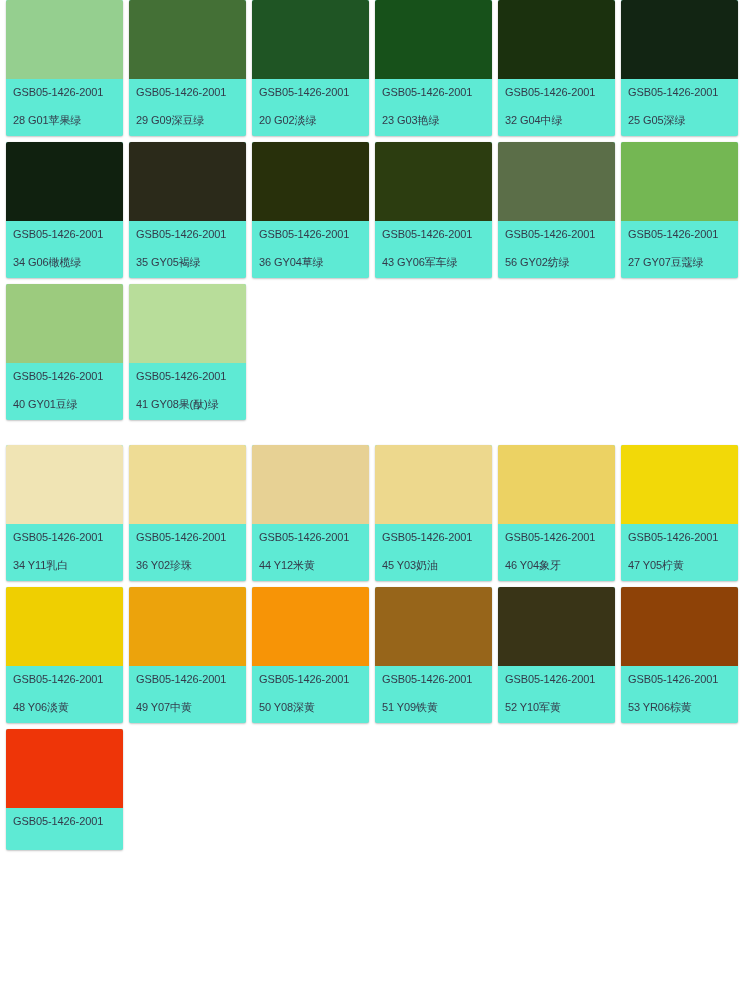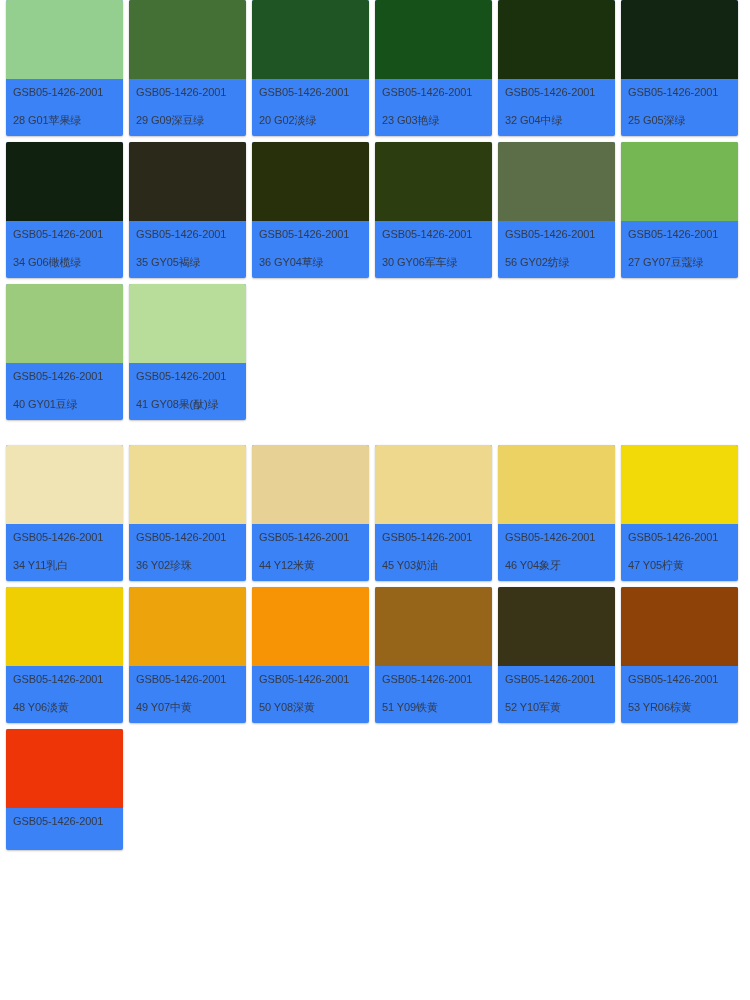--- a/index.html
+++ b/index.html
@@ -21,21 +21,21 @@
     flex-wrap: wrap;
     gap: 6px 6px;
     padding: 0 6px;
     align-content: flex-start;
   }
   .group.yellow-group {
     margin-top: 25px;
   }
   .card {
     width: 117px;
-    background: #3b82f6;
+    background: #5eead4;
     border-radius: 2px;
     box-shadow: 0 1px 2px rgba(0,0,0,0.22), 0 0 1px rgba(0,0,0,0.12);
     overflow: hidden;
     display: flex;
     flex-direction: column;
     margin-bottom: 0;
   }
   .swatch {
     width: 100%;
     height: 79px;
@@ -124,21 +124,21 @@
         <div class="swatch" style="background: rgb(40, 48, 11);"></div>
         <div class="meta">
           <div class="code">GSB05-1426-2001</div>
           <div class="name">36 GY04草绿</div>
         </div>
       </div>
       <div class="card">
         <div class="swatch" style="background: rgb(44, 61, 16);"></div>
         <div class="meta">
           <div class="code">GSB05-1426-2001</div>
-          <div class="name">30 GY06军车绿</div>
+          <div class="name">43 GY06军车绿</div>
         </div>
       </div>
       <div class="card">
         <div class="swatch" style="background: rgb(91, 110, 72);"></div>
         <div class="meta">
           <div class="code">GSB05-1426-2001</div>
           <div class="name">56 GY02纺绿</div>
         </div>
       </div>
       <div class="card">

